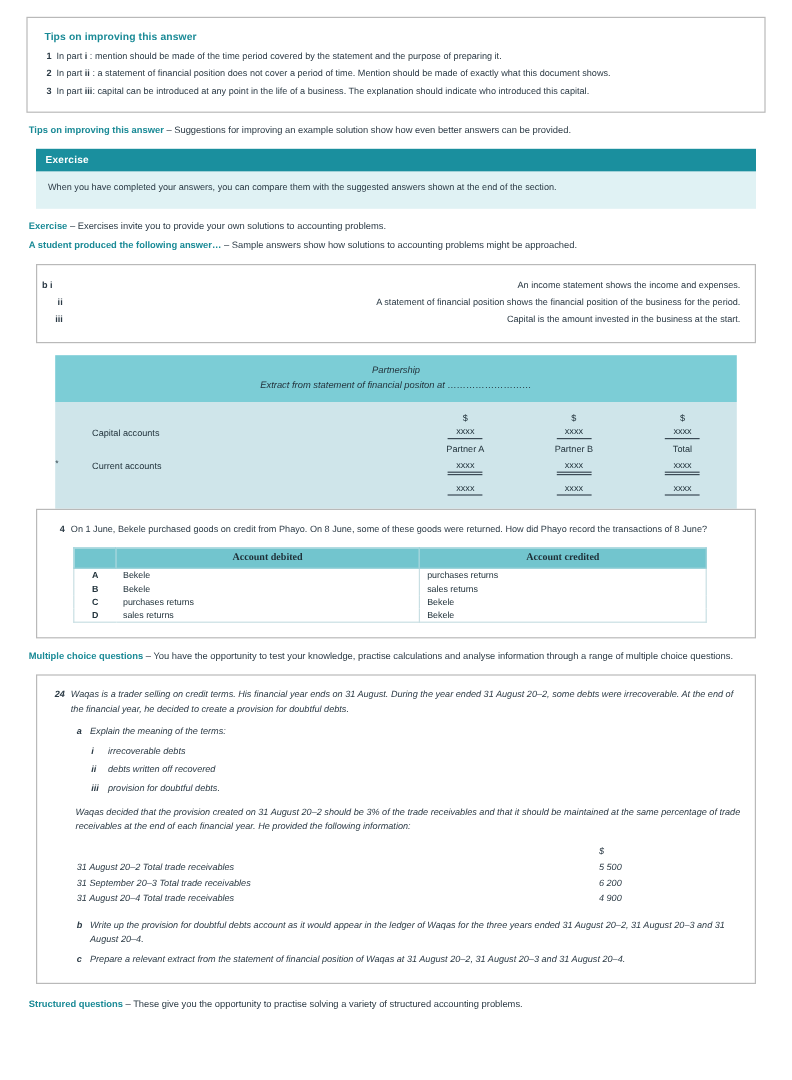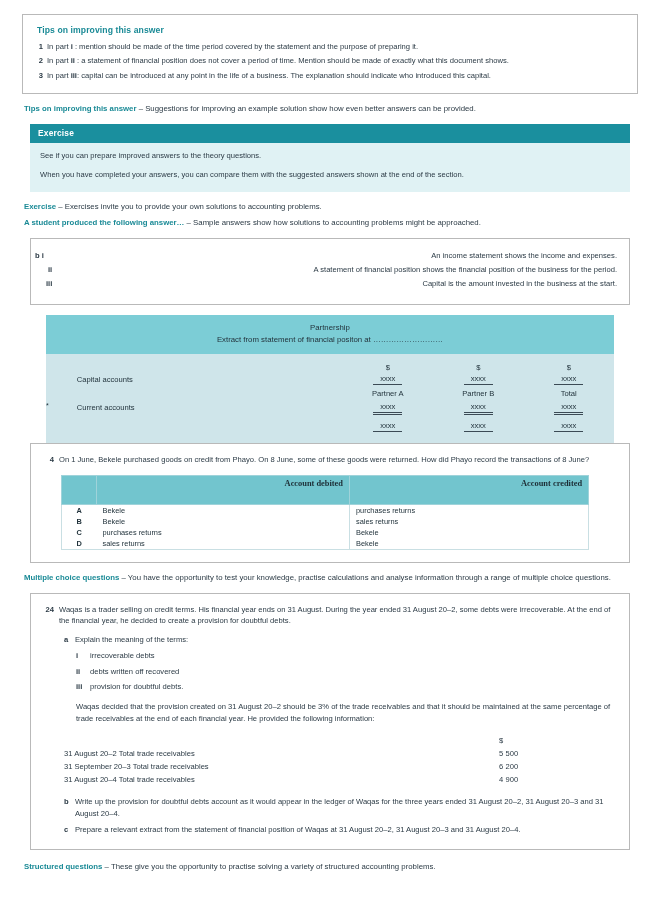--- a/index.html
+++ b/index.html
@@ -106,20 +106,21 @@
   }
   .ans-text { flex: 1; text-align: right; }
 
   
   .template-wrap { margin: 10px 24px 0 24px; }
   .template-head {
     background: #7ccdd6;
     text-align: center;
     padding: 7px 6px 8px 6px;
     color: #23343d;
+    font-style: italic;
   }
   .template-head .t1 { font-size: 7.8px; line-height: 1.55; }
   .template-head .t2 { font-size: 7.8px; line-height: 1.55; }
   .template-body {
     background: #cfe5ea;
     padding: 7px 0 9px 0;
   }
   table.tmpl {
     width: 100%;
     border-collapse: collapse;
@@ -175,22 +176,22 @@
     margin: 9px 0 0 18px;
     border-collapse: collapse;
     font-size: 7.4px;
     color: #23343d;
   }
   table.mcq th {
     background: #72c5ce;
     font-family: "Liberation Serif", serif;
     font-weight: bold;
     font-size: 8.4px;
-    text-align: right;
-    padding: 3px 6px 16px 6px;
+    text-align: center;
+    padding: 3px 6px 4px 6px;
     border: 1px solid #9fd3da;
     color: #1d2e36;
   }
   table.mcq th.opt-col { width: 22px; }
   table.mcq td {
     border-left: 1px solid #c9dfe3;
     border-right: 1px solid #c9dfe3;
     padding: 1px 6px;
     background: #ffffff;
   }
@@ -198,41 +199,41 @@
   table.mcq td.opt {
     font-weight: bold;
     text-align: center;
     border-left: 1px solid #c9dfe3;
     border-right: none;
     width: 22px;
   }
   table.mcq td.dbt { border-left: none; width: 48%; }
 
   
-  .sq-panel { margin: 0 8px; padding: 10px 12px 13px 12px; }
+  .sq-panel { margin: 0 8px; padding: 10px 12px 13px 12px; font-style: italic; }
   .sub-a {
     display: flex;
     font-size: 7.6px;
     line-height: 1.55;
     margin-top: 7px;
     padding-left: 21px;
   }
   .sub-a .k { flex: 0 0 11px; font-weight: bold; }
   .roman-row {
     display: flex;
     font-size: 7.6px;
     line-height: 1.55;
     margin-top: 4px;
     padding-left: 33px;
   }
   .roman-row .k { flex: 0 0 14px; font-weight: bold; }
   .sq-para {
     font-size: 7.6px;
     line-height: 1.55;
-    margin: 8px 0 0 33px;
+    margin: 8px 0 0 20px;
   }
   table.fig {
     margin: 9px 0 0 21px;
     width: 88%;
     border-collapse: collapse;
     font-size: 7.6px;
   }
   table.fig td { padding: 2px 0; }
   table.fig td.amt { text-align: left; width: 70px; padding-left: 4px; }
   table.fig td.hdr { text-align: left; padding-left: 4px; font-weight: normal; }
@@ -270,21 +271,20 @@
     </ul>
   </div>
 
   <div class="caption">
     <span class="lead">Tips on improving this answer</span><span> – Suggestions for improving an example solution show how even better answers can be provided.</span>
   </div>
 
   <div class="exercise-block">
     <div class="exercise-head">Exercise</div>
     <div class="exercise-body">
-      <p>See if you can prepare improved answers to the theory questions.</p>
       <p>When you have completed your answers, you can compare them with the suggested answers shown at the end of the section.</p>
     </div>
   </div>
 
   <div class="caption" style="margin-bottom:4px;">
     <span class="lead">Exercise</span><span> – Exercises invite you to provide your own solutions to accounting problems.</span>
   </div>
   <div class="caption" style="margin-top:0;">
     <span class="lead">A student produced the following answer…</span><span> – Sample answers show how solutions to accounting problems might be approached.</span>
   </div>

